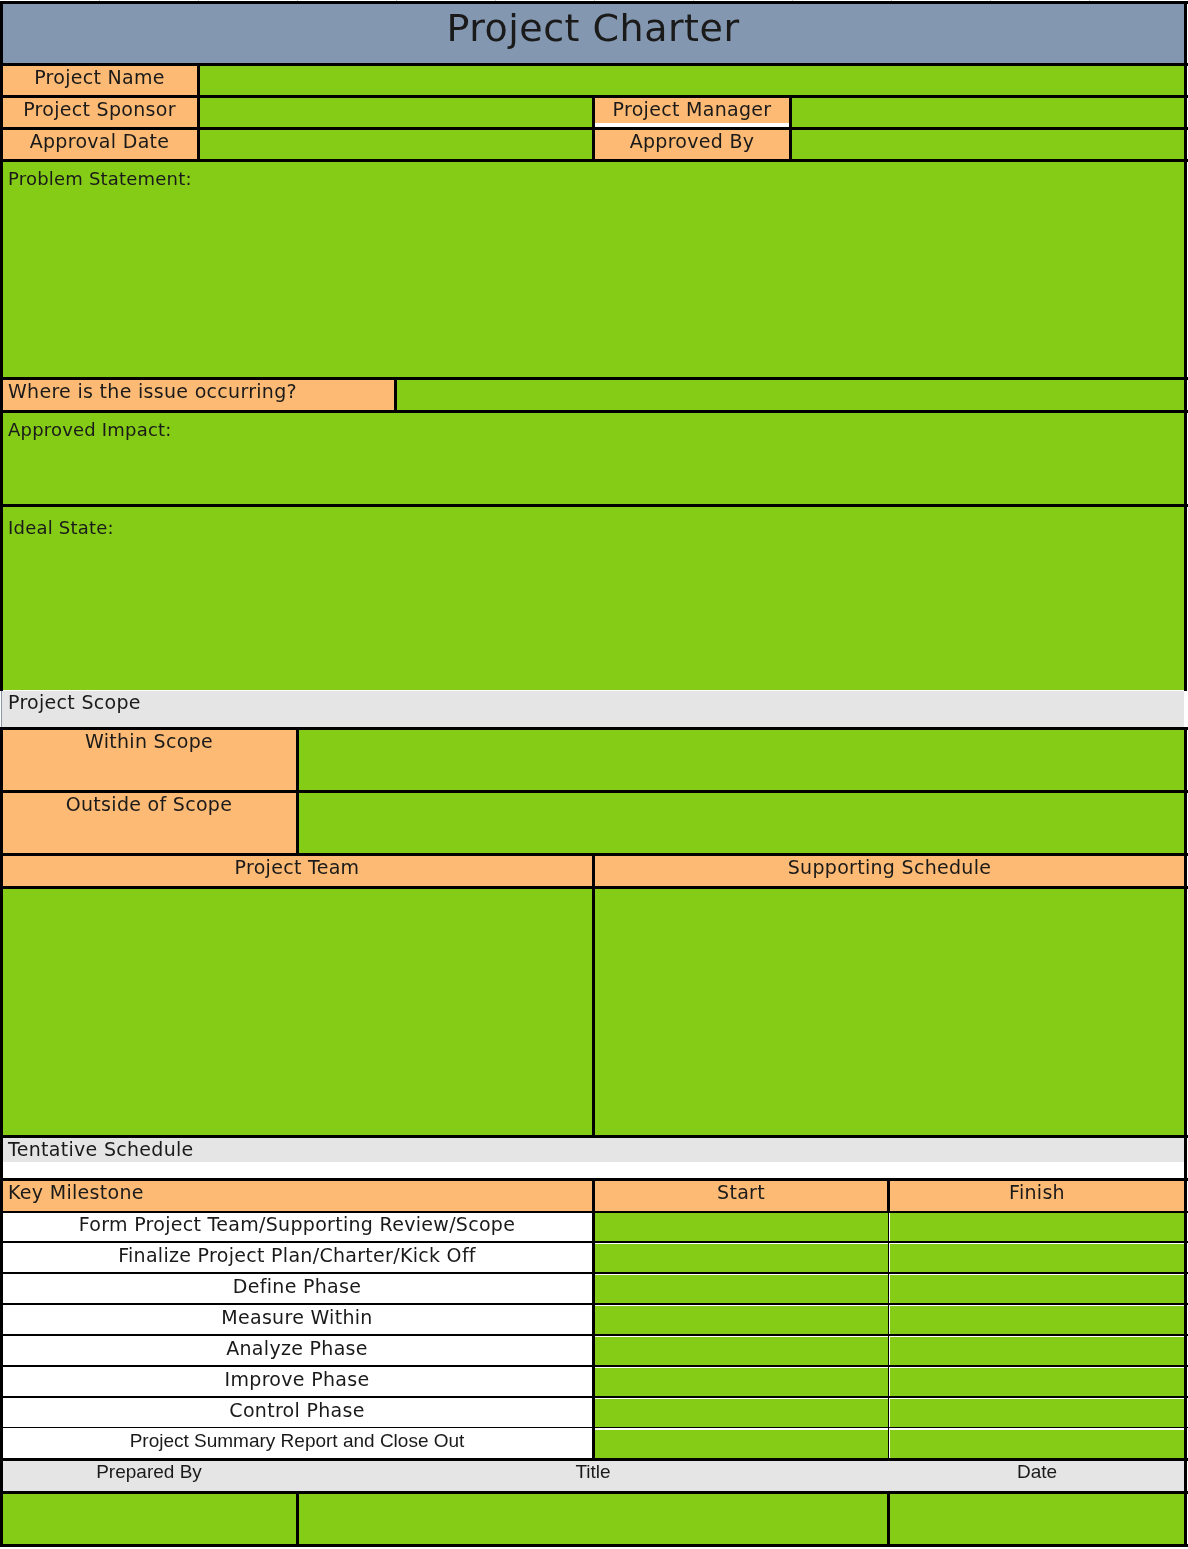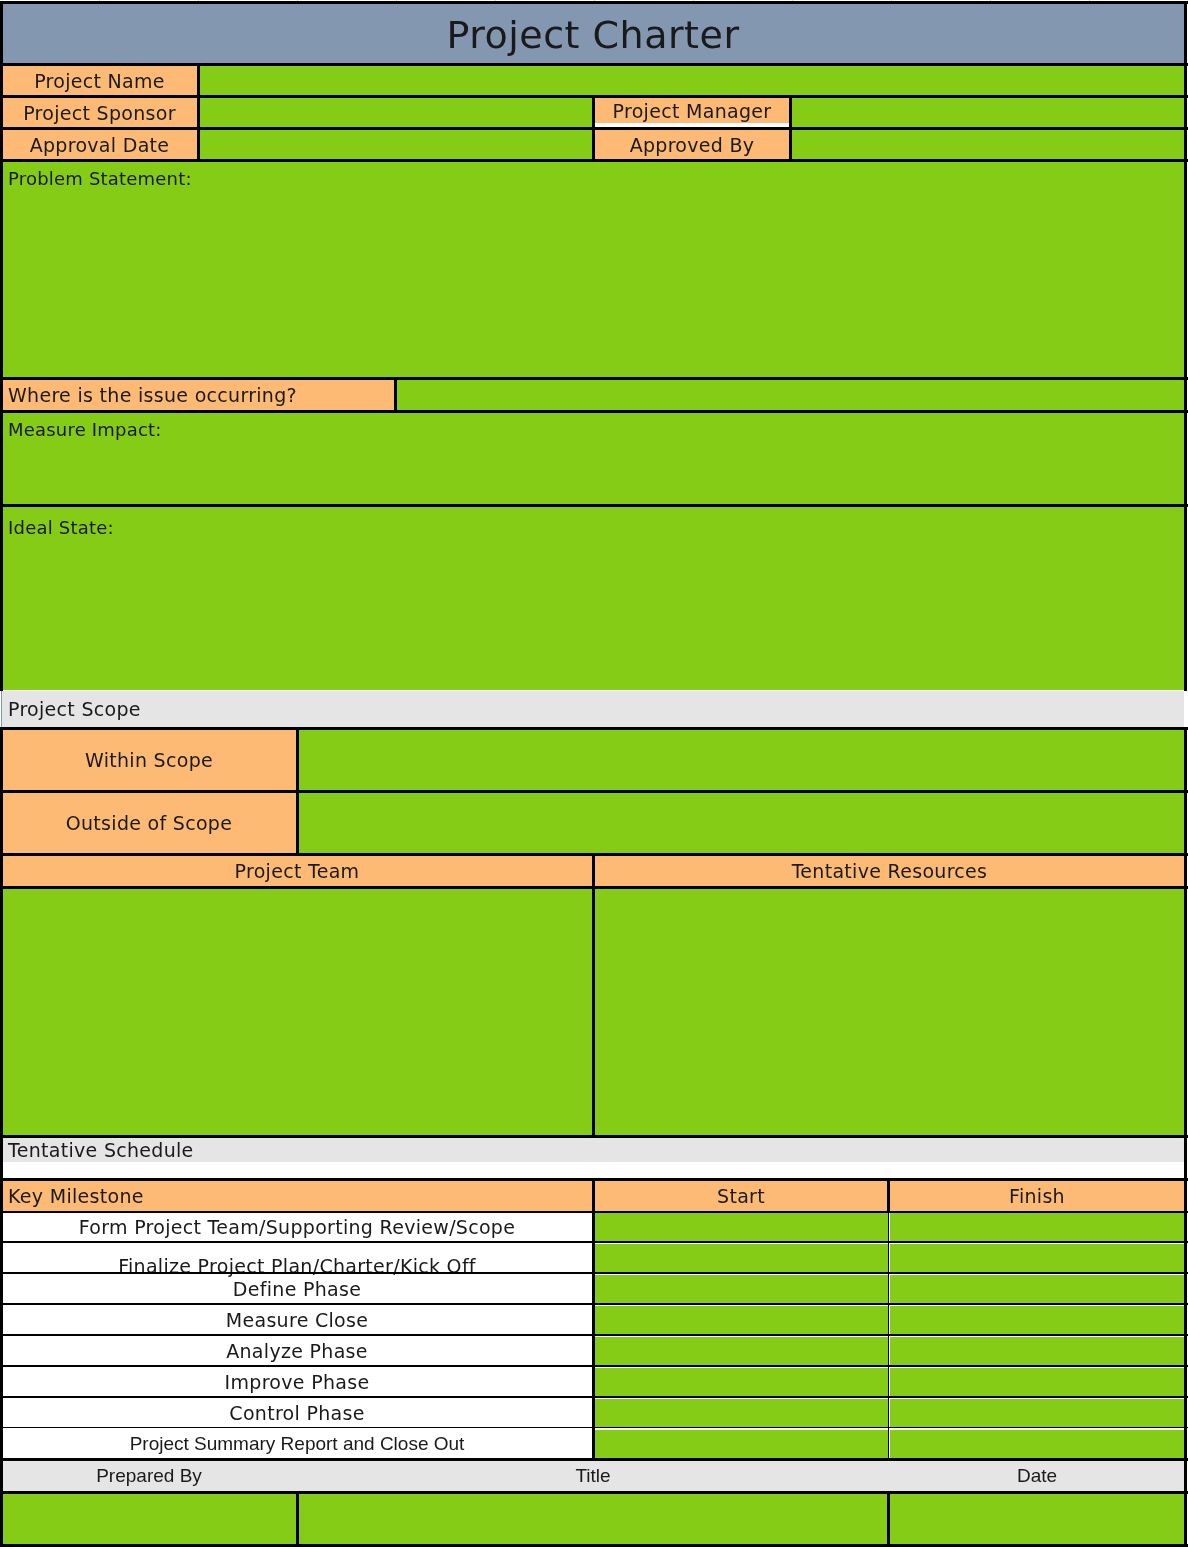--- a/index.html
+++ b/index.html
@@ -1,19 +1,19 @@
 <!DOCTYPE html>
 <html><head>
 <meta charset="utf-8">
 <style>
   html, body { margin: 0; padding: 0; background: #ffffff; }
   body { width: 1188px; height: 1549px; position: relative; overflow: hidden;
          font-family: "DejaVu Sans", "Liberation Sans", sans-serif; color: #1a1a1a; }
   .abs { position: absolute; box-sizing: border-box; }
-  .cell { position: absolute; box-sizing: border-box; display: flex; align-items: center; }
+  .cell { position: absolute; box-sizing: border-box; display: flex; align-items: flex-start; }
   .center { justify-content: center; text-align: center; }
   .left { justify-content: flex-start; padding-left: 6px; }
   .top { align-items: flex-start; padding-top: 6px; }
   .lbl { background: #fdba74; }
   .sec { background: #e5e5e5; }
   .ttl { background: #8497b0; }
   .f19 { font-size: 19px; letter-spacing: 0.3px; }
   .f18 { font-size: 18px; letter-spacing: 0.2px; }
   .hline { position: absolute; background: #000; height: 3px; }
   .vline { position: absolute; background: #000; width: 3px; }
@@ -58,37 +58,37 @@
   <div class="cell input" style="left:792px; top:130px; width:392px; height:29px;"></div>
 
   <div class="cell left top input" style="left:2px; top:162px; width:1182px; height:215px;">
     <span class="f18">Problem Statement:</span>
   </div>
 
   <div class="cell left lbl f19" style="left:2px; top:380px; width:392px; height:30px;">Where is the issue occurring?</div>
   <div class="cell input" style="left:397px; top:380px; width:787px; height:30px;"></div>
 
   <div class="cell left top input" style="left:2px; top:413px; width:1182px; height:91px;">
-    <span class="f18">Measure Impact:</span>
+    <span class="f18">Approved Impact:</span>
   </div>
 
   <div class="cell left top input" style="left:2px; top:507px; width:1182px; height:183px;">
     <span class="f18" style="padding-top:4px;">Ideal State:</span>
   </div>
 
   <div class="cell left sec f19" style="left:1px; top:691px; width:1183px; height:36px; border-left:1px solid #8a97a8;">Project Scope</div>
 
   <div class="cell center lbl f19" style="left:2px; top:730px; width:294px; height:60px;">Within Scope</div>
   <div class="cell input" style="left:299px; top:730px; width:885px; height:60px;"></div>
 
   <div class="cell center lbl f19" style="left:2px; top:793px; width:294px; height:60px;">Outside of Scope</div>
   <div class="cell input" style="left:299px; top:793px; width:885px; height:60px;"></div>
 
   <div class="cell center lbl f19" style="left:2px; top:856px; width:590px; height:30px;">Project Team</div>
-  <div class="cell center lbl f19" style="left:595px; top:856px; width:589px; height:30px;">Tentative Resources</div>
+  <div class="cell center lbl f19" style="left:595px; top:856px; width:589px; height:30px;">Supporting Schedule</div>
 
   <div class="cell input" style="left:2px; top:889px; width:590px; height:246px;"></div>
   <div class="cell input" style="left:595px; top:889px; width:589px; height:246px;"></div>
 
   <div class="cell left sec f19" style="left:2px; top:1138px; width:1182px; height:24px;">Tentative Schedule</div>
 
   <div class="cell left lbl f19" style="left:2px; top:1181px; width:590px; height:30px;">Key Milestone</div>
   <div class="cell center lbl f19" style="left:595px; top:1181px; width:292px; height:30px;">Start</div>
   <div class="cell center lbl f19" style="left:890px; top:1181px; width:294px; height:30px;">Finish</div>
 
@@ -98,21 +98,21 @@
     <div class="cell input" style="left:890px; top:1213px; width:294px; height:28px;"></div>
 
     <div class="cell center f19" style="left:2px; top:1244px; width:590px; height:44px;">Finalize Project Plan/Charter/Kick Off</div>
     <div class="cell input" style="left:595px; top:1244px; width:293px; height:28px;"></div>
     <div class="cell input" style="left:890px; top:1244px; width:294px; height:28px;"></div>
 
     <div class="cell center f19" style="left:2px; top:1275px; width:590px; height:28px;">Define Phase</div>
     <div class="cell input" style="left:595px; top:1275px; width:293px; height:28px;"></div>
     <div class="cell input" style="left:890px; top:1275px; width:294px; height:28px;"></div>
 
-    <div class="cell center f19" style="left:2px; top:1306px; width:590px; height:28px;">Measure Close</div>
+    <div class="cell center f19" style="left:2px; top:1306px; width:590px; height:28px;">Measure Within</div>
     <div class="cell input" style="left:595px; top:1306px; width:293px; height:28px;"></div>
     <div class="cell input" style="left:890px; top:1306px; width:294px; height:28px;"></div>
 
     <div class="cell center f19" style="left:2px; top:1337px; width:590px; height:28px;">Analyze Phase</div>
     <div class="cell input" style="left:595px; top:1337px; width:293px; height:28px;"></div>
     <div class="cell input" style="left:890px; top:1337px; width:294px; height:28px;"></div>
 
     <div class="cell center f19" style="left:2px; top:1368px; width:590px; height:28px;">Improve Phase</div>
     <div class="cell input" style="left:595px; top:1368px; width:293px; height:28px;"></div>
     <div class="cell input" style="left:890px; top:1368px; width:294px; height:28px;"></div>

